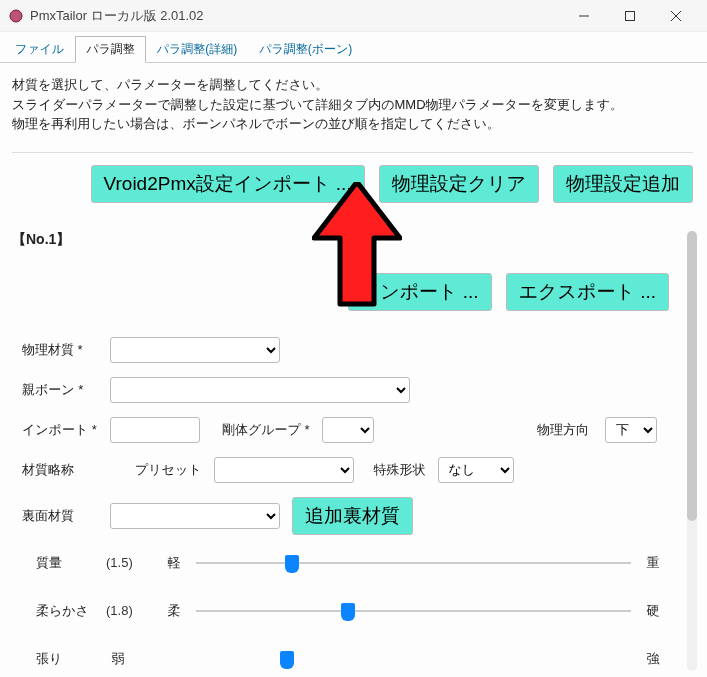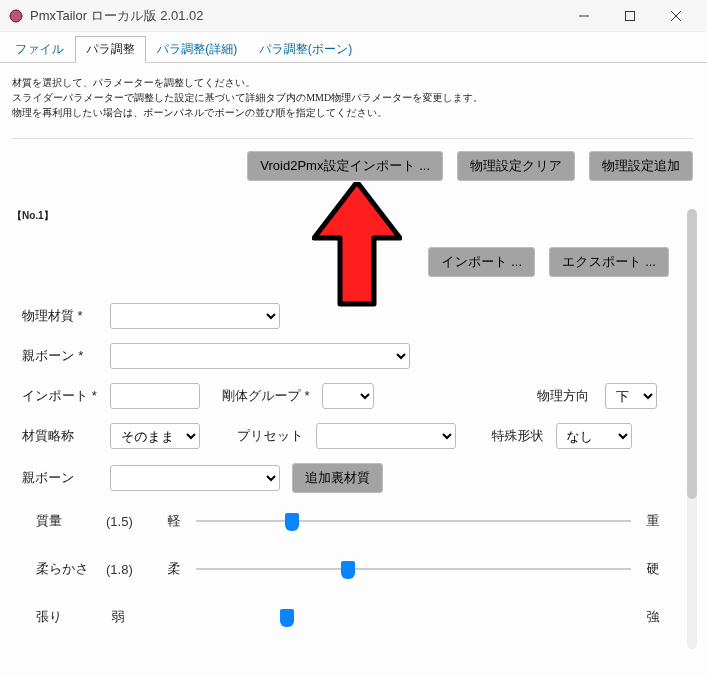--- a/index.html
+++ b/index.html
@@ -49,50 +49,49 @@
       border: 1px solid #bbb;
       border-bottom: 1px solid #fdfdfd;
       background: #fdfdfd;
       margin-bottom: -1px;
       z-index: 2;
     }
     .content {
       padding: 12px 14px 10px 12px;
     }
     .instructions {
-      font-size: 10px;
+      font-size: 13px;
       line-height: 1.5;
       color: #222;
       margin-bottom: 18px;
-      font-family: Liberation Serif, serif;
     }
     .hr {
       border: none;
       border-top: 1px solid #ddd;
       margin: 8px 0 12px 0;
     }
     .topbtn-row {
       display: flex;
       justify-content: flex-end;
       gap: 14px;
       margin-bottom: 28px;
     }
     .btn {
-      background: #a3a3a3;
+      background: #5eead4;
       border: 1px solid #bbb;
       border-radius: 3px;
       padding: 5px 12px;
-      font-size: 13px;
+      font-size: 19px;
       cursor: pointer;
       white-space: nowrap;
     }
     .section-label {
       font-weight: bold;
       margin-bottom: 24px;
-      font-size: 10px;
+      font-size: 14px;
     }
     .panel {
       position: relative;
     }
     .scroll-track {
       position: absolute;
       right: -4px;
       top: 0;
       width: 10px;
       height: 440px;
@@ -256,31 +255,30 @@
       <label class="gaplabel" style="margin-left:10px;">剛体グループ *</label>
       <select class="w50"></select>
       <span style="flex:1"></span>
       <label style="margin-right:4px;">物理方向</label>
       <select class="w50"><option>下</option></select>
       <span style="width:24px;"></span>
     </div>
 
     <div class="form-row">
       <label class="field-label">材質略称</label>
-      <select class="w90"><option>そのまま</option></select>
       <label style="margin-left:25px;min-width:60px;">プリセット</label>
       <select class="w140"></select>
-      <label style="margin-left:24px;">特殊形状</label>
+      <label style="margin-left:8px;">特殊形状</label>
       <select style="width:76px;"><option>なし</option></select>
       <span style="width:24px;"></span>
     </div>
 
 
     <div class="form-row">
-      <label class="field-label">親ボーン</label>
+      <label class="field-label">裏面材質</label>
       <select class="w170"></select>
       <button class="btn">追加裏材質</button>
     </div>
 
     <div class="slider-block">
       <div class="slider-row">
         <span class="sl-name">質量</span>
         <span class="sl-val">(1.5)</span>
         <span class="sl-left">軽</span>
         <div class="slider">

